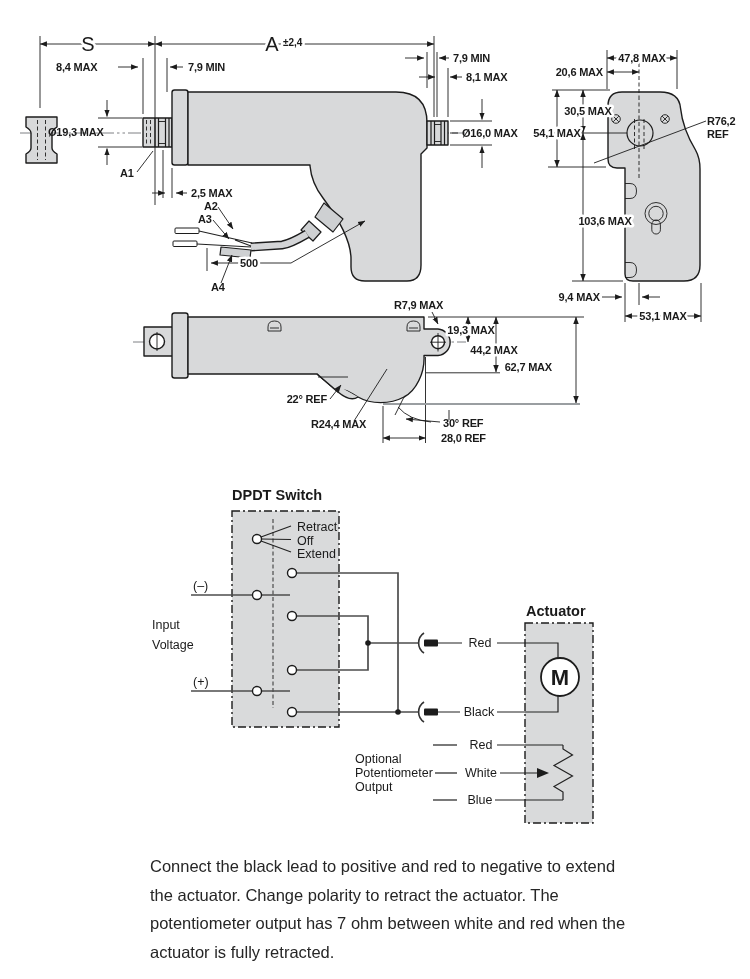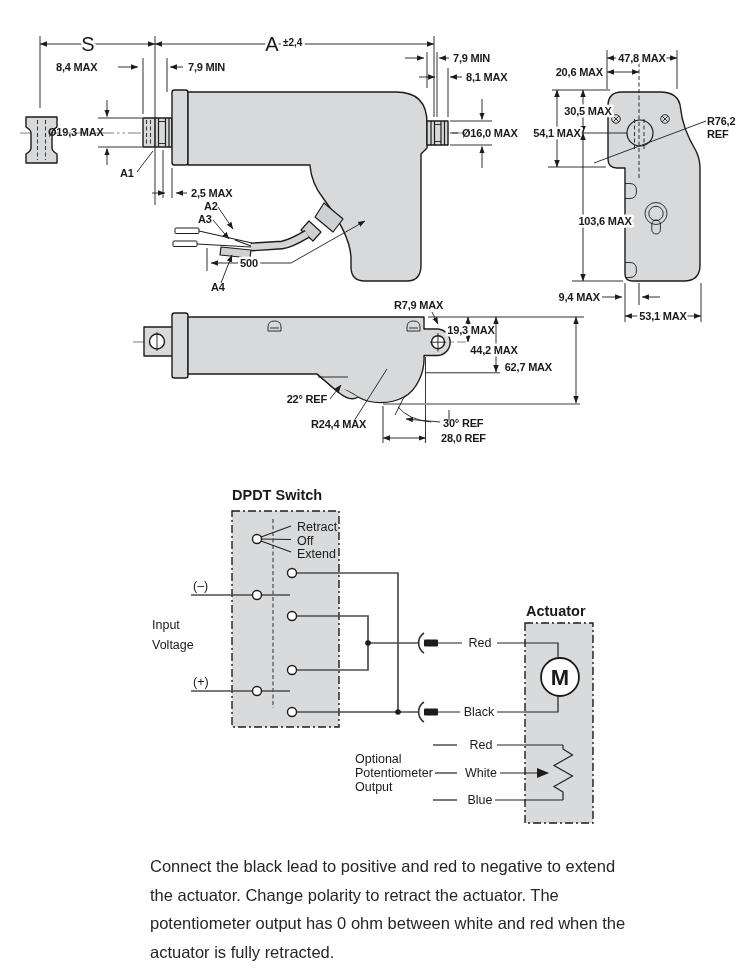--- a/index.html
+++ b/index.html
@@ -261,14 +261,14 @@
     </g>
     <text class="w mid" x="481" y="749">Red</text>
     <text class="w mid" x="481" y="777">White</text>
     <text class="w mid" x="480" y="804">Blue</text>
     <text class="w" x="355" y="763">Optional</text>
     <text class="w" x="355" y="777">Potentiometer</text>
     <text class="w" x="355" y="791">Output</text>
   </g>
 </svg>
 
-<p class="note">Connect the black lead to positive and red to negative to extend the actuator. Change polarity to retract the actuator. The potentiometer output has 0 ohm between white and red when the actuator is fully retracted.</p>
+<p class="note">Connect the black lead to positive and red to negative to extend the actuator. Change polarity to retract the actuator. The potentiometer output has 7 ohm between white and red when the actuator is fully retracted.</p>
 </div>
 
 </body></html>

